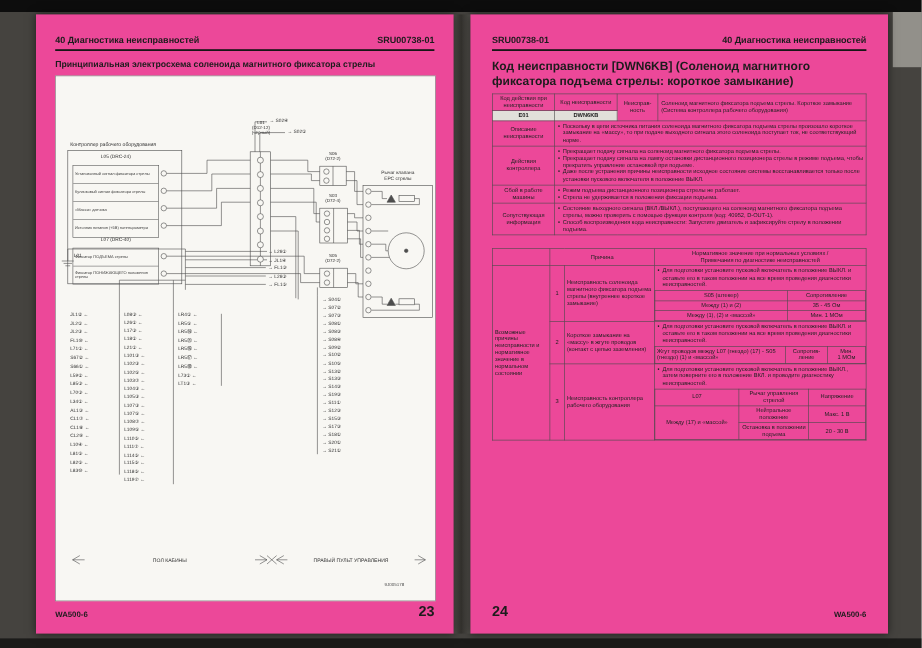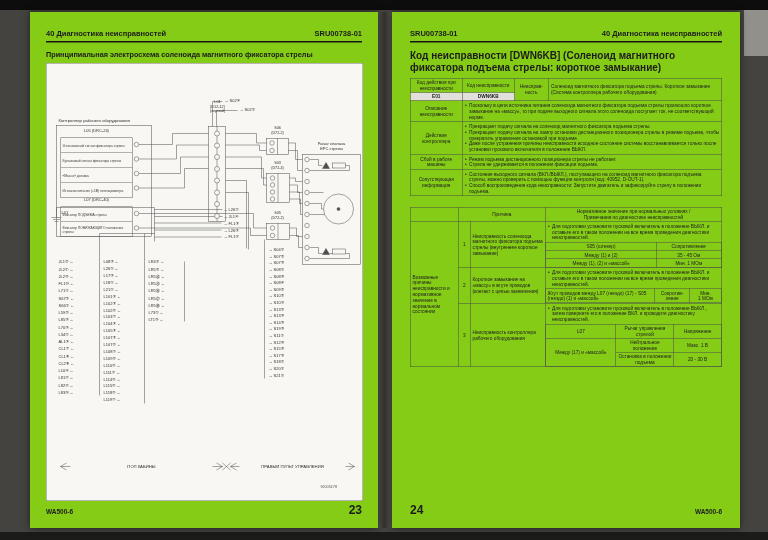--- a/index.html
+++ b/index.html
@@ -1,21 +1,21 @@
 <!DOCTYPE html>
 <html><head>
 <meta charset="utf-8">
 <style>
   html,body{margin:0;padding:0}
   body{width:768px;height:540px;background:#45433f;font-family:"Liberation Sans",sans-serif;overflow:hidden;position:relative}
   .band-top{position:absolute;left:0;top:0;width:768px;height:10px;background:#0d0d0d}
   .band-bottom{position:absolute;left:0;top:532px;width:768px;height:8px;background:#1b1b19}
   .corner-right{position:absolute;left:744px;top:10px;width:24px;height:46px;background:#92908a}
   .gutter{position:absolute;left:378px;top:12px;width:14px;height:516px;background:linear-gradient(90deg,#56544f,#34322e 45%,#56544f)}
-  .page{position:absolute;top:12px;width:348px;height:516px;background:#84cc16;box-shadow:0 0 7px rgba(0,0,0,.55);overflow:hidden}
+  .page{position:absolute;top:12px;width:348px;height:516px;background:#ec4899;box-shadow:0 0 7px rgba(0,0,0,.55);overflow:hidden}
   .page-left{left:30px}
   .page-right{left:392px}
   .scale{position:absolute;left:0;top:0;width:696px;height:1032px;transform:scale(.5);transform-origin:0 0}
   .abs{position:absolute}
   .b{font-weight:bold}
   .hdr{font-size:15px;font-weight:bold;color:#1c1c1c;white-space:nowrap}
   .rule{position:absolute;height:3px;background:#161616}
   .ptitle{position:absolute;font-weight:bold;color:#1c1c1c}
   .foot-model{position:absolute;font-weight:bold;font-size:13px;color:#1c1c1c}
   .foot-num{position:absolute;font-weight:bold;font-size:24px;color:#1c1c1c}

